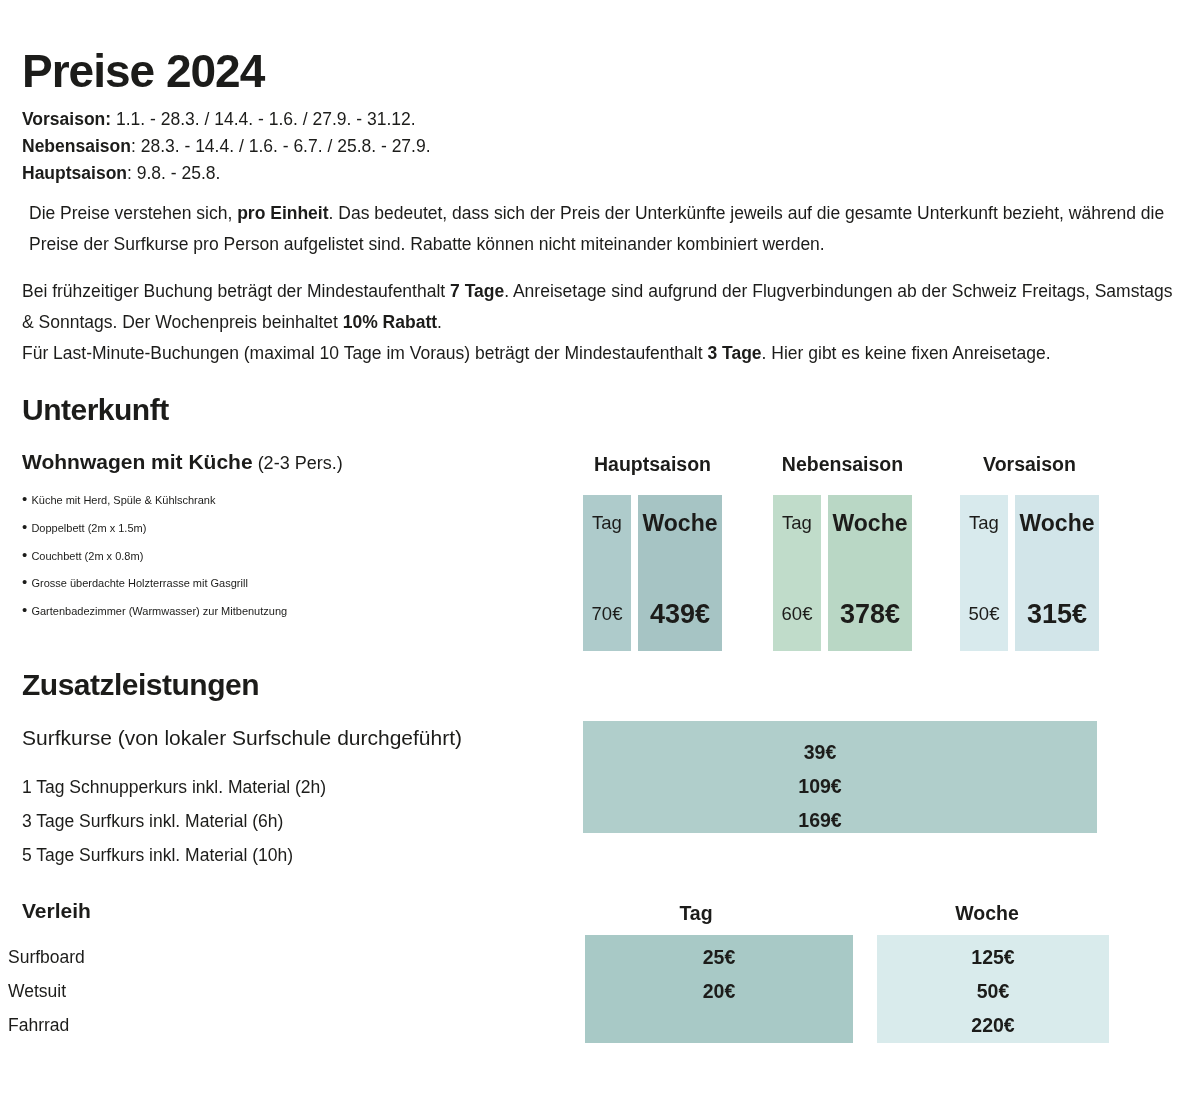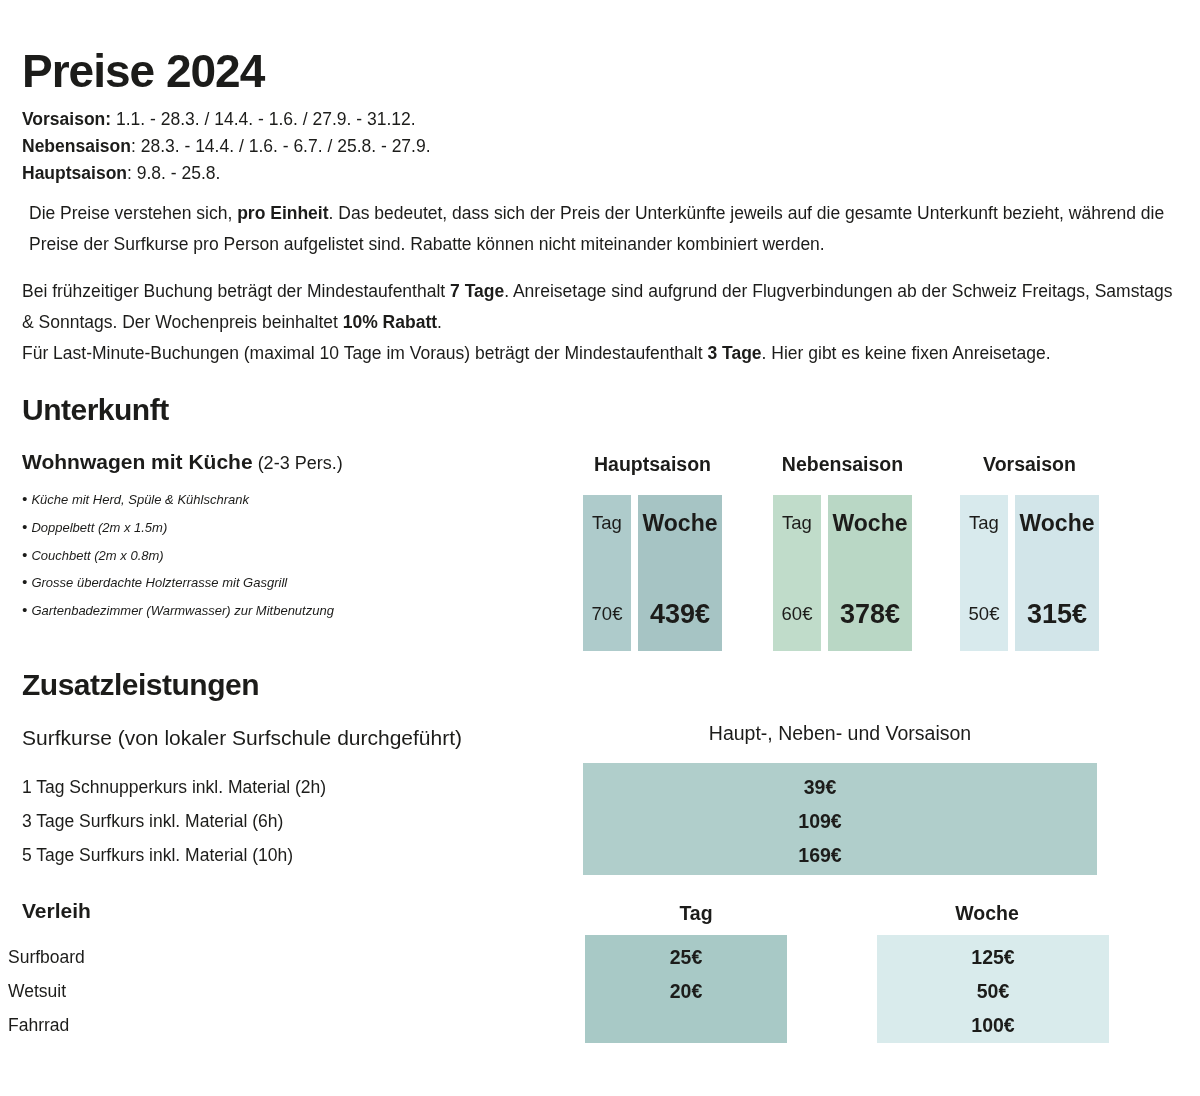--- a/index.html
+++ b/index.html
@@ -13,49 +13,49 @@
   .seasons{left:22px;top:106px;font-size:17.5px;line-height:27px;}
 
   .intro-p1{left:22px;top:198px;width:1166px;font-size:17.5px;line-height:31px;margin-left:7px;}
   .intro-p23{left:22px;top:276px;width:1166px;font-size:17.5px;line-height:31px;}
 
   .h2{font-size:30px;font-weight:bold;letter-spacing:-0.5px;}
   .unterkunft-heading{left:22px;top:393px;}
   .unit-line{left:22px;top:450px;font-size:21px;}
   .unit-line .cap{font-weight:normal;font-size:18px;}
 
-  .features{left:22px;top:486px;font-size:13px;line-height:26.8px;font-style:italic;}
+  .features{left:22px;top:486px;font-size:11px;line-height:26.8px;}
   .feature{display:block;}
   .feature::before{content:"• ";font-size:15px;}
 
   .price-group{top:452px;width:139px;}
   .group-title{text-align:center;font-size:19.5px;font-weight:bold;line-height:24px;margin-bottom:19px;white-space:nowrap;}
   .group-boxes{display:flex;gap:7px;}
   .pbox{height:118px;display:flex;flex-direction:column;align-items:center;justify-content:space-between;padding:16px 0 22px 0;box-sizing:content-box;}
   .pbox.day{width:48px;}
   .pbox.week{width:84px;}
   .pbox .lbl{font-size:18.5px;line-height:24px;}
   .pbox.week .lbl{font-weight:bold;font-size:23px;}
   .pbox .prc{font-size:18.5px;line-height:30px;}
   .pbox.week .prc{font-weight:bold;font-size:27px;}
 
   .zusatz-heading{left:22px;top:668px;}
   .surf-sub{left:22px;top:726px;font-size:21px;font-weight:normal;}
   .surf-box-heading{left:583px;top:722px;width:514px;text-align:center;font-size:19.5px;font-weight:normal;}
-  .surf-box{left:583px;top:763px;width:514px;height:112px;padding-top:7px;box-sizing:border-box;}
+  .surf-box{left:583px;top:721px;width:514px;height:112px;padding-top:14px;box-sizing:border-box;}
   .surf-box .row{height:34px;line-height:34px;text-align:center;padding-right:40px;font-size:19.5px;font-weight:bold;}
   .surf-names{left:22px;top:770px;}
   .surf-names .row{height:34px;line-height:34px;font-size:17.5px;}
 
   .verleih-heading{left:22px;top:899px;font-size:21px;font-weight:bold;}
   .col-head{top:902px;text-align:center;font-size:19.5px;font-weight:bold;}
   .col-head.day{left:585px;width:222px;}
   .col-head.week{left:877px;width:220px;}
   .rent-box{top:935px;height:108px;padding-top:5px;box-sizing:border-box;}
-  .rent-box.day{left:585px;width:202px;}
+  .rent-box.day{left:585px;width:268px;}
   .rent-box.week{left:877px;width:232px;}
   .rent-box .row{height:34px;line-height:34px;text-align:center;font-size:19.5px;font-weight:bold;}
   .rent-names{left:8px;top:940px;}
   .rent-names .row{height:34px;line-height:34px;font-size:17.5px;}
 </style>
 </head>
 <body>
 
 <div class="page">
 
@@ -157,16 +157,16 @@
   </div>
 
   <div class="abs rent-box day" style="background: rgb(168, 201, 198);">
     <div class="row">25€</div>
     <div class="row">20€</div>
   </div>
 
   <div class="abs rent-box week" style="background: rgb(217, 235, 236);">
     <div class="row">125€</div>
     <div class="row">50€</div>
-    <div class="row">100€</div>
+    <div class="row">220€</div>
   </div>
 
 </div>
 
 </body></html>

